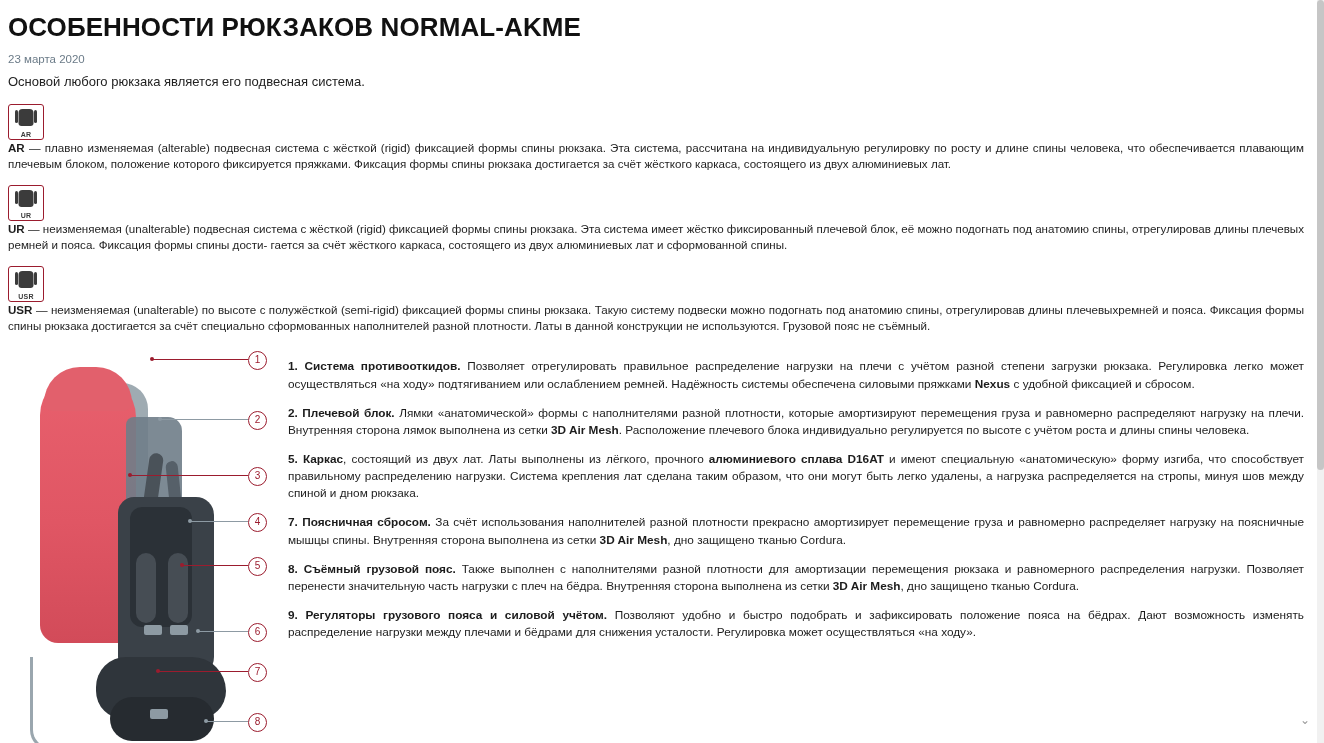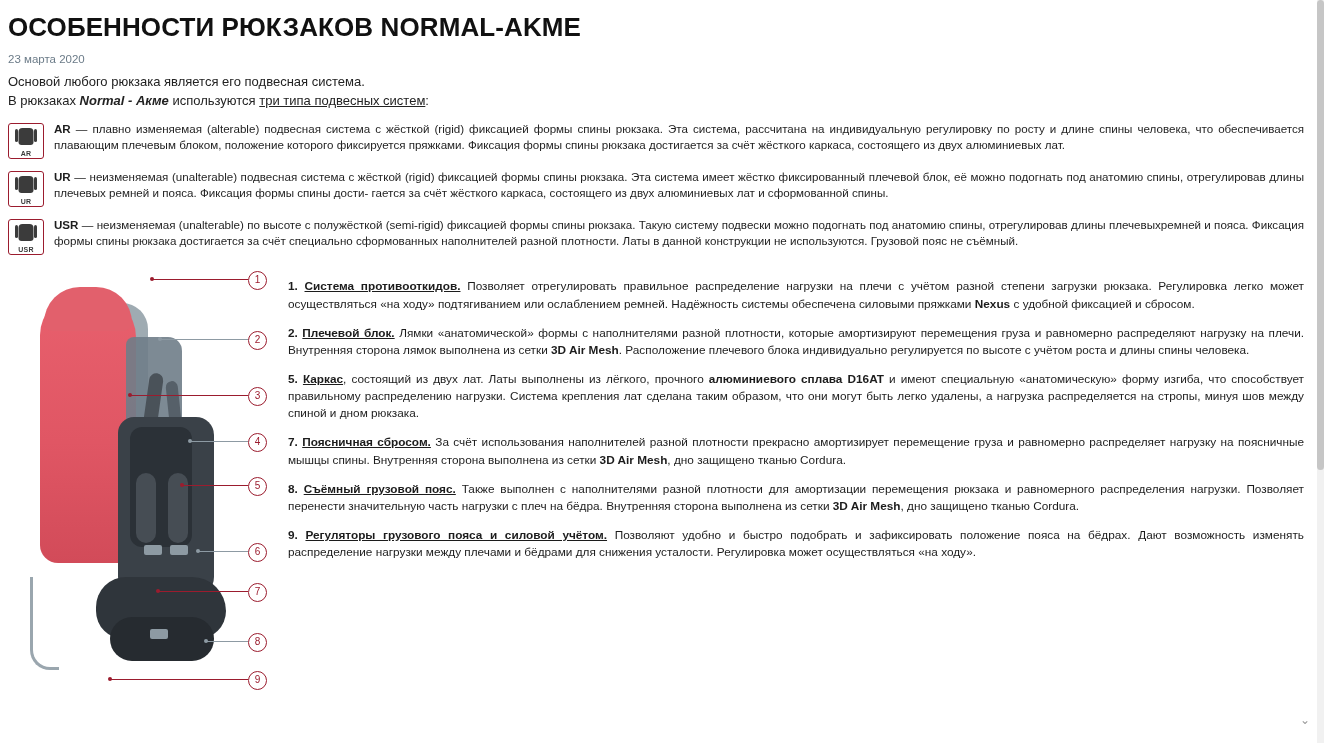--- a/index.html
+++ b/index.html
@@ -43,20 +43,21 @@
   .italic-bold { font-style: italic; font-weight: bold; }
 
   
   .systems {
     margin-top: 10px;
   }
   .system-row {
     display: flex;
     align-items: flex-start;
     margin-bottom: 10px;
+    flex-direction: column;
   }
   .sys-badge {
     flex: 0 0 auto;
     width: 34px;
     height: 34px;
     border: 1px solid #9b1c2e;
     border-radius: 3px;
     margin-right: 10px;
     margin-top: 2px;
     position: relative;
@@ -116,21 +117,21 @@
     padding-left: 10px;
   }
   .feature {
     font-size: 11.8px;
     line-height: 1.46;
     text-align: justify;
     margin-bottom: 11px;
     color: #1c1c1c;
   }
   .feature .num { font-weight: bold; }
-  .feature .lead { font-weight: bold; text-decoration: underline; }
+  .feature .lead { font-weight: bold; }
   .feature b { font-weight: bold; }
 
   
   .callout {
     position: absolute;
     width: 17px;
     height: 17px;
     border: 1px solid #9b1c2e;
     border-radius: 50%;
     color: #9b1c2e;
@@ -313,23 +314,20 @@
 </style>
 </head>
 <body>
 
 <div class="page">
 
   <h1 class="doc-title">ОСОБЕННОСТИ РЮКЗАКОВ NORMAL-AKME</h1>
   <div class="doc-date">23 марта 2020</div>
 
   <div class="intro-line">Основой любого рюкзака является его подвесная система.</div>
-  <div class="intro-line">
-    <span>В рюкзаках </span><span class="italic-bold">Normal - Акме</span><span> используются </span><span class="underline">три типа подвесных систем</span><span>:</span>
-  </div>
 
   <div class="systems">
 
     <div class="system-row">
       <div class="sys-badge">
         <div class="strapL"></div>
           <div class="strapR"></div>
         <div class="pack"></div>
         <div class="code">AR</div>
       </div>

